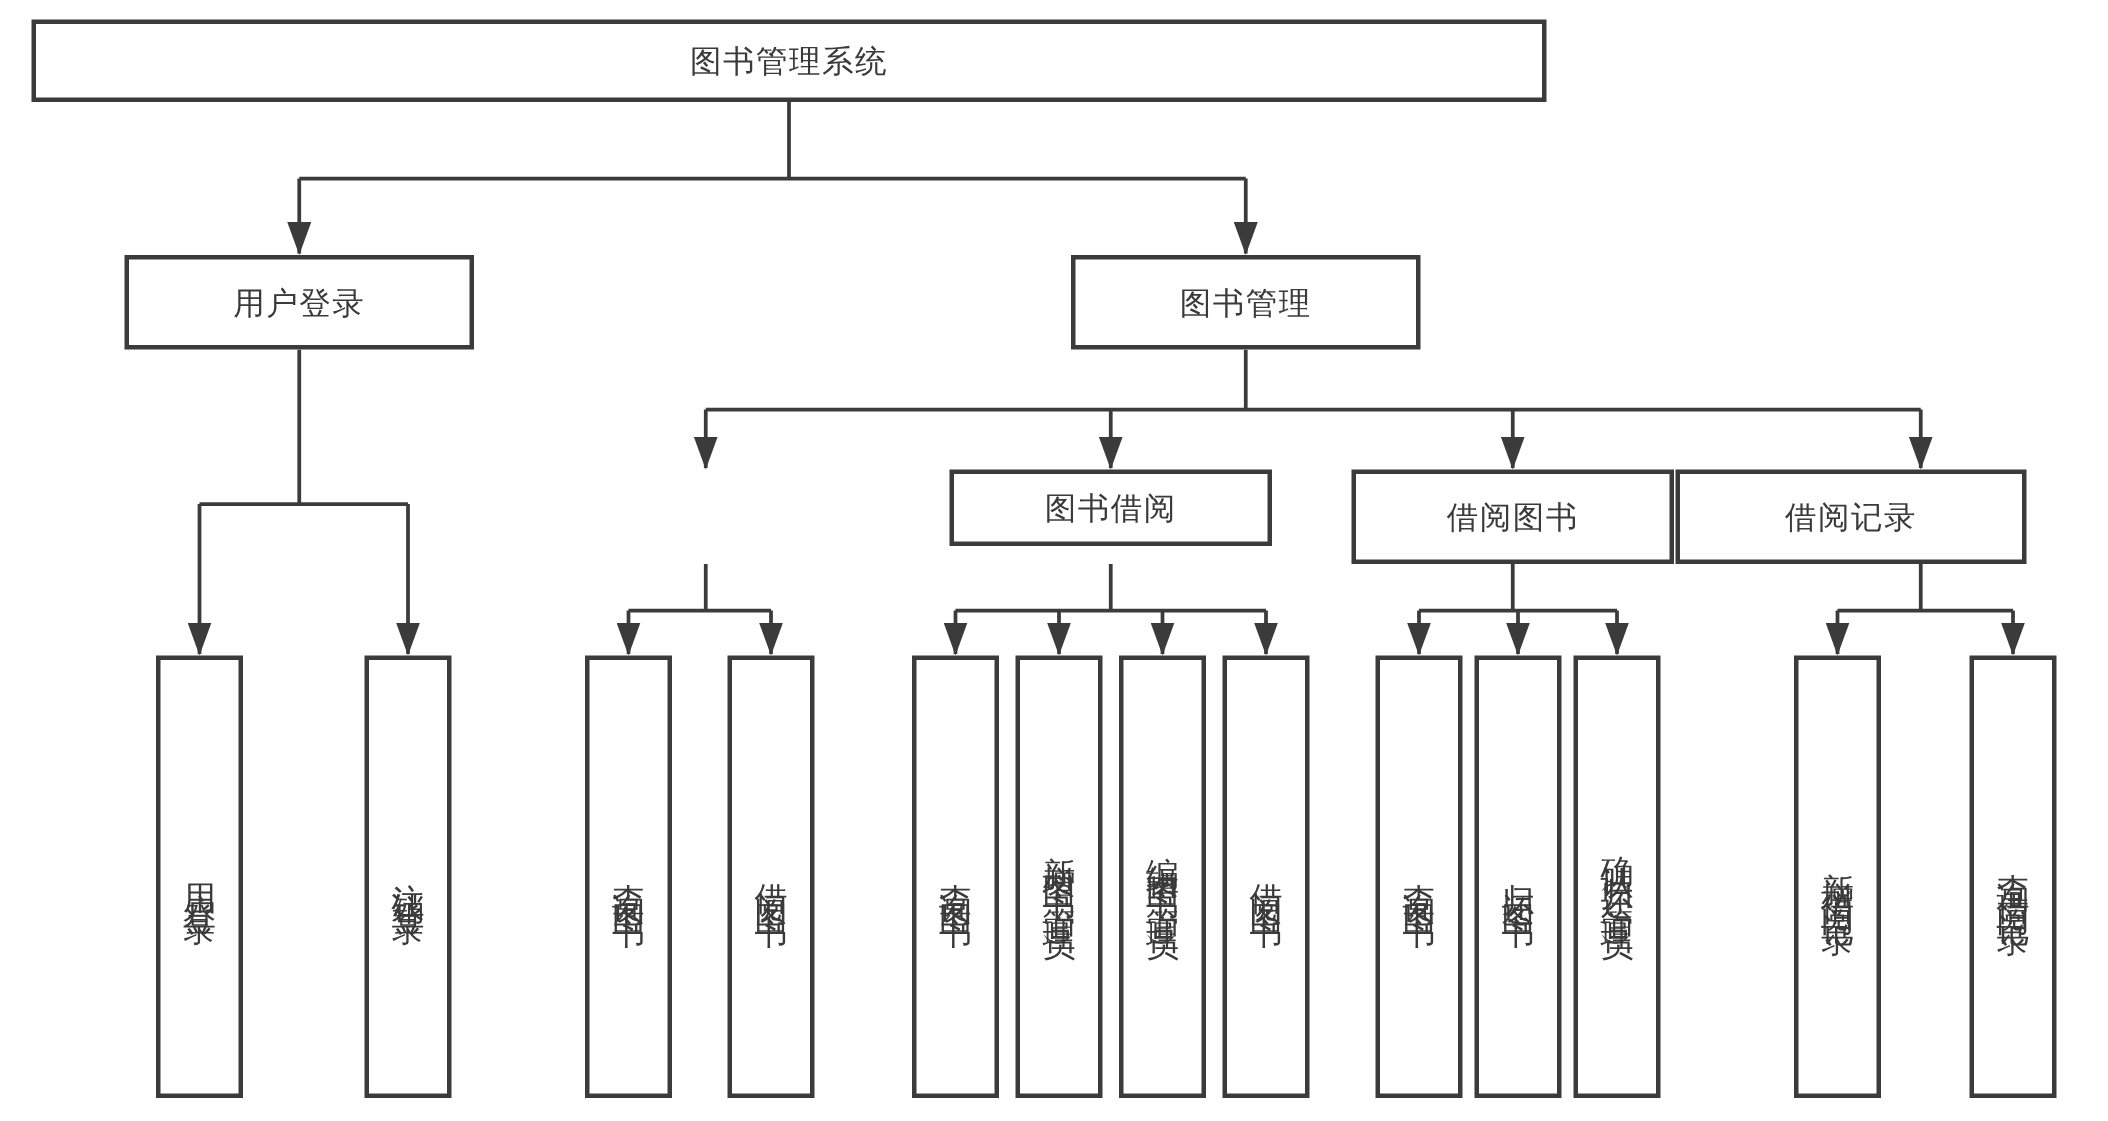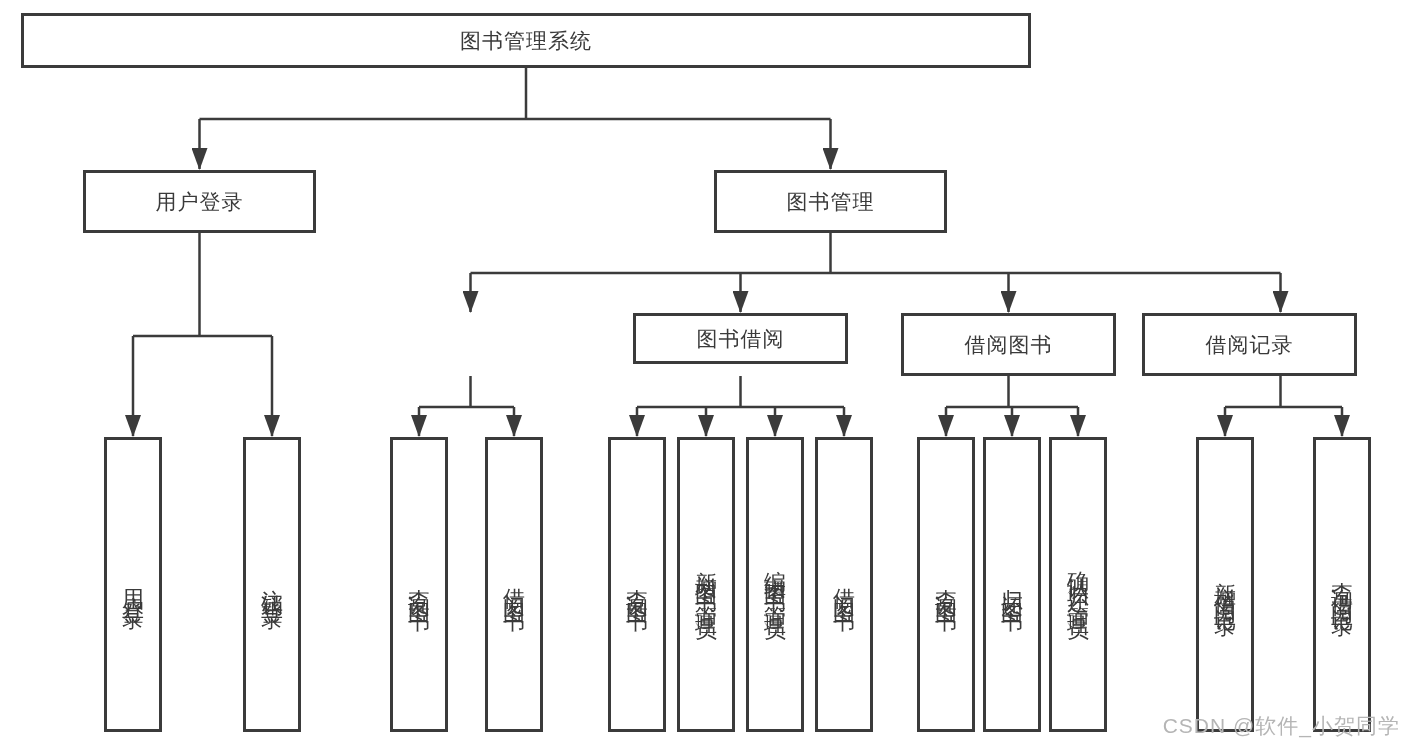--- a/index.html
+++ b/index.html
@@ -115,35 +115,34 @@
     </g>
   </svg>
 
   <div class="node h" style="left:21px;top:13px;width:1010px;height:55px">图书管理系统</div>
 
   <div class="node h" style="left:83px;top:170px;width:233px;height:63px">用户登录</div>
   <div class="node h" style="left:714px;top:170px;width:233px;height:63px">图书管理</div>
 
   <div class="node h" style="left:633px;top:313px;width:215px;height:51px">图书借阅</div>
   <div class="node h" style="left:901px;top:313px;width:215px;height:63px">借阅图书</div>
-  <div class="node h" style="left:1142px;top:313px;width:215px;height:63px">借阅记录</div>
+  <div class="node h" style="left:1117px;top:313px;width:234px;height:63px">借阅记录</div>
 
   <div class="node v" style="left:104px;top:437px;width:58px;height:295px">用户登录</div>
   <div class="node v" style="left:243px;top:437px;width:58px;height:295px">注销登录</div>
 
   <div class="node v" style="left:390px;top:437px;width:58px;height:295px">查询图书</div>
   <div class="node v" style="left:485px;top:437px;width:58px;height:295px">借阅图书</div>
 
   <div class="node v" style="left:608px;top:437px;width:58px;height:295px">查询图书</div>
   <div class="node v" style="left:677px;top:437px;width:58px;height:295px">新增图书（管理员）</div>
   <div class="node v" style="left:746px;top:437px;width:58px;height:295px">编辑图书（管理员）</div>
   <div class="node v" style="left:815px;top:437px;width:58px;height:295px">借阅图书</div>
 
   <div class="node v" style="left:917px;top:437px;width:58px;height:295px">查询图书</div>
   <div class="node v" style="left:983px;top:437px;width:58px;height:295px">归还图书</div>
   <div class="node v" style="left:1049px;top:437px;width:58px;height:295px">确认归还（管理员）</div>
 
   <div class="node v" style="left:1196px;top:437px;width:58px;height:295px">新增借阅记录</div>
   <div class="node v" style="left:1313px;top:437px;width:58px;height:295px">查询借阅记录</div>
 
-  <div class="watermark">CSDN @软件_小贺同学</div>
 
 </div>
 
 </body></html>

